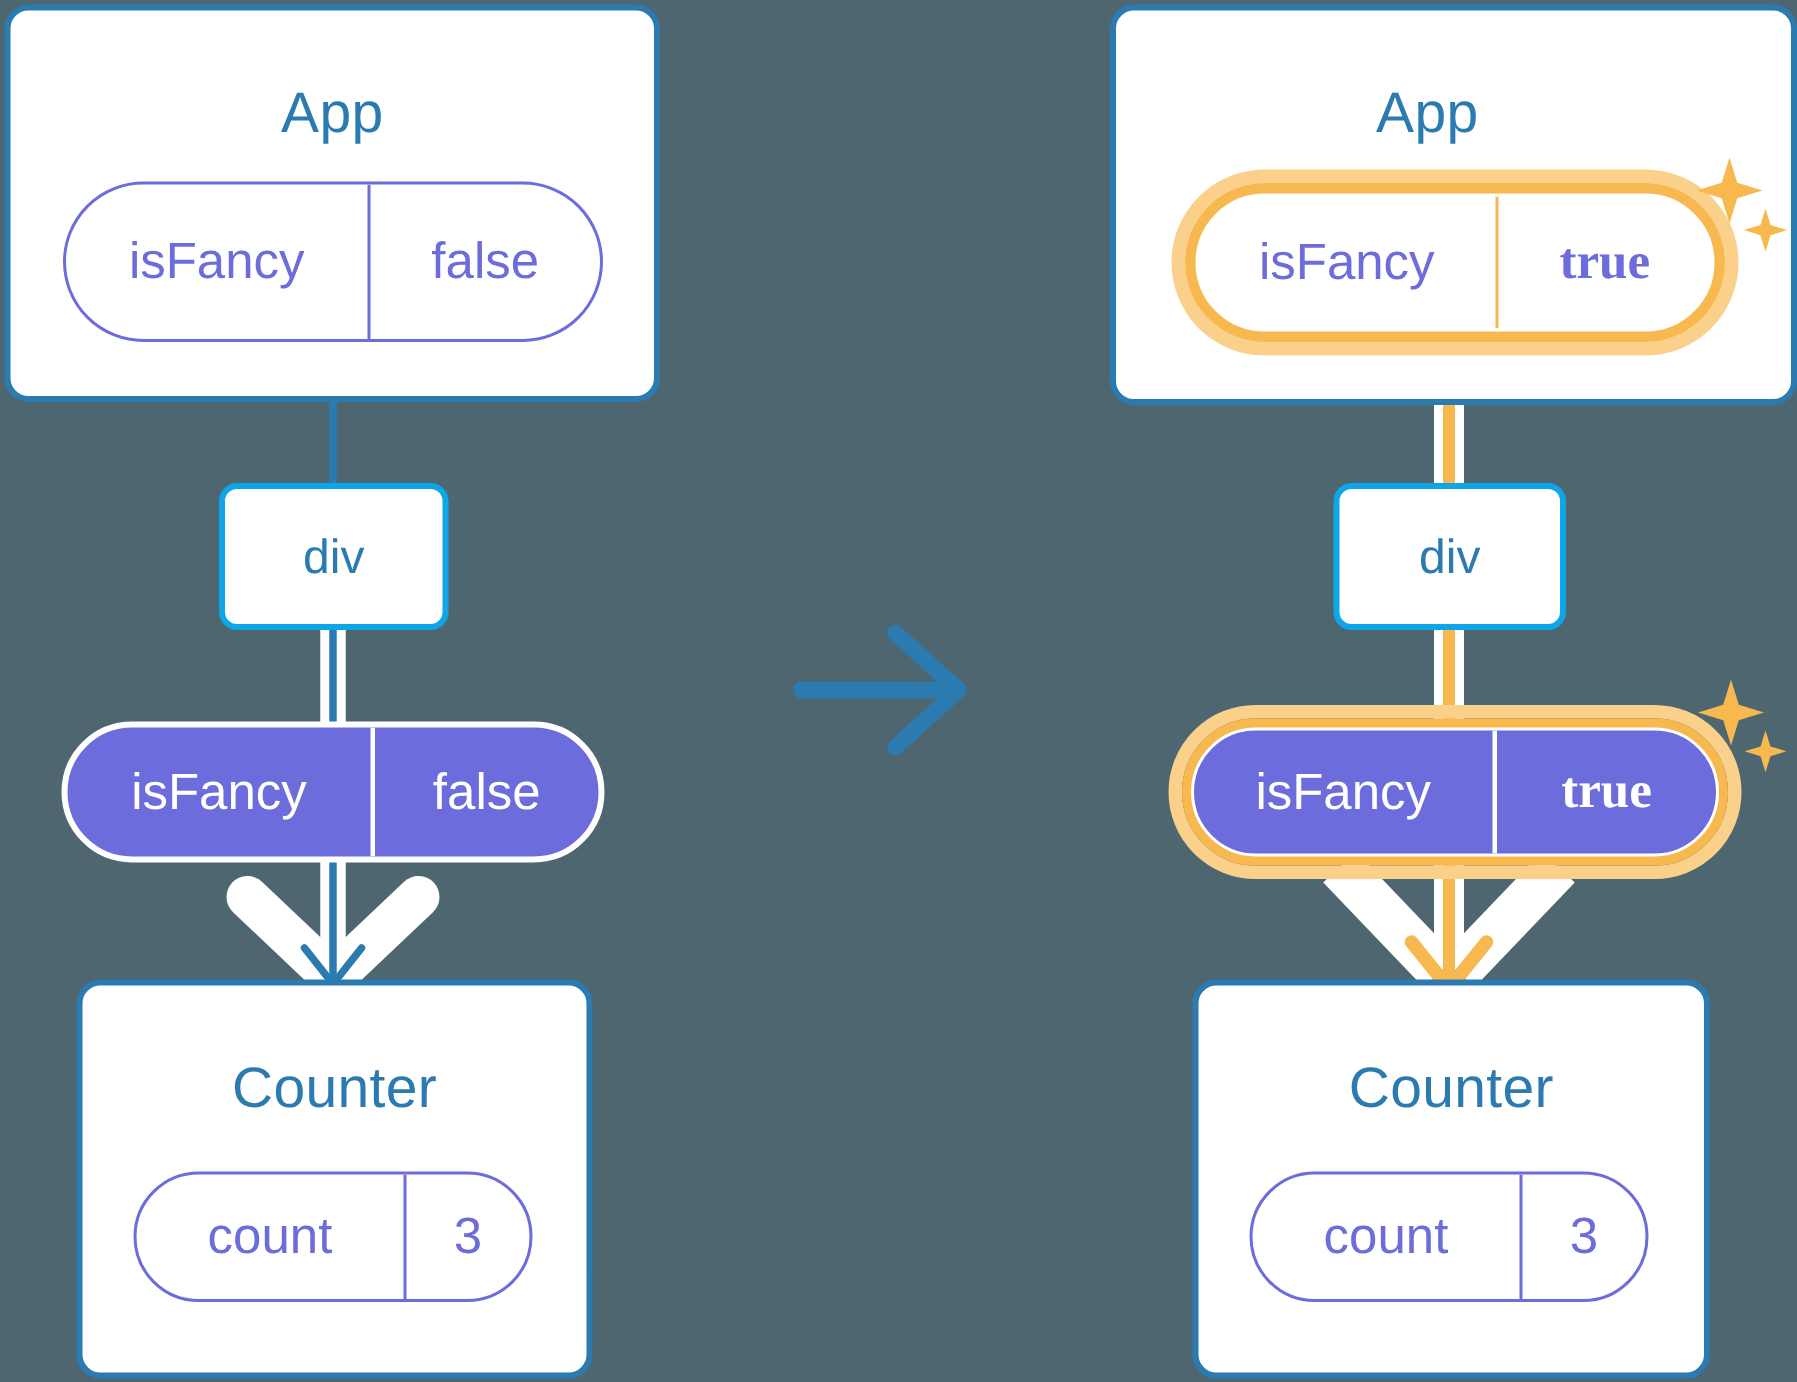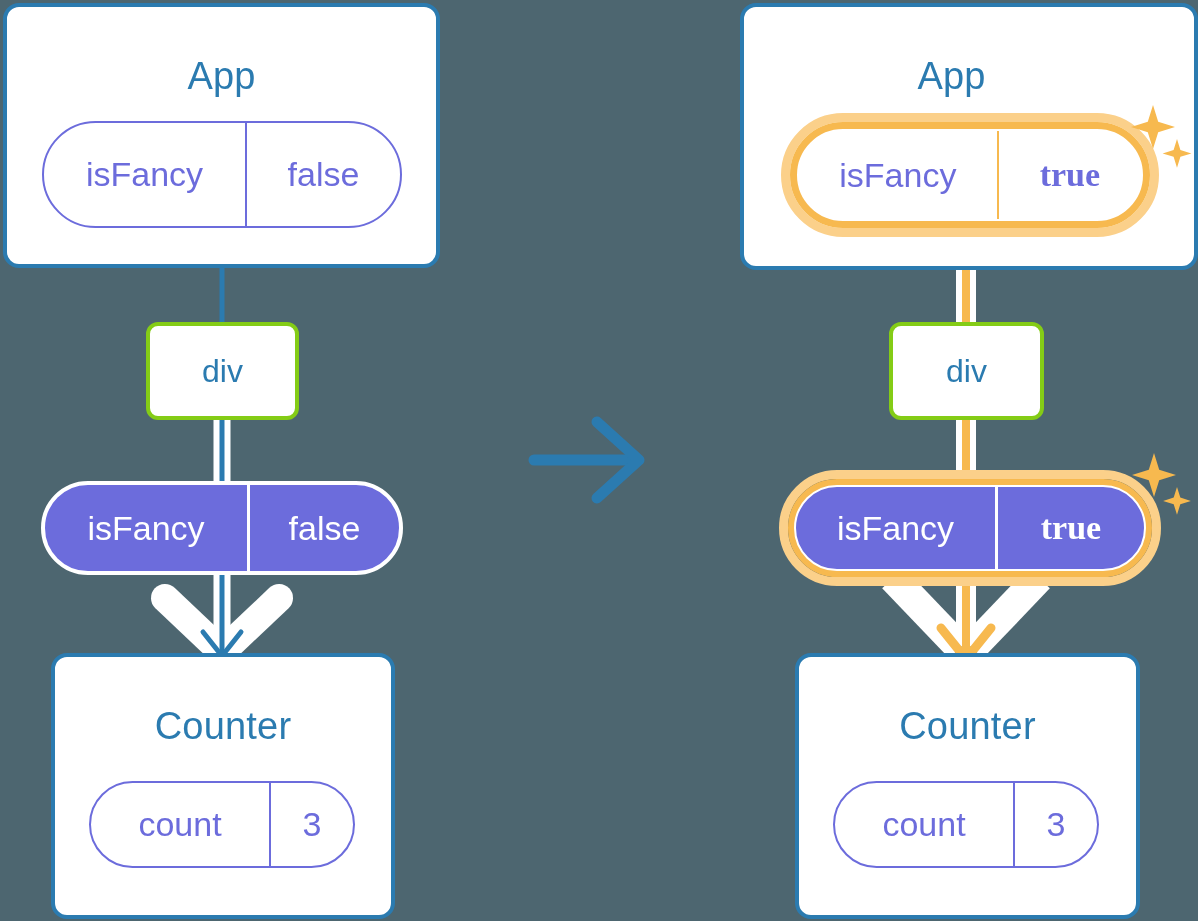--- a/index.html
+++ b/index.html
@@ -46,21 +46,21 @@
     text-align: center;
     color: #2b7bb0;
     font-size: 38px;
     font-weight: 400;
     letter-spacing: .2px;
     white-space: nowrap;
   }
   .tag-box {
     position: absolute;
     background: #ffffff;
-    border: 4px solid #84cc16;
+    border: 4px solid #0ea5e9;
     border-radius: 12px;
     box-sizing: border-box;
     display: flex;
     align-items: center;
     justify-content: center;
   }
   .tag-label {
     color: #2b7bb0;
     font-size: 32px;
     font-weight: 400;

